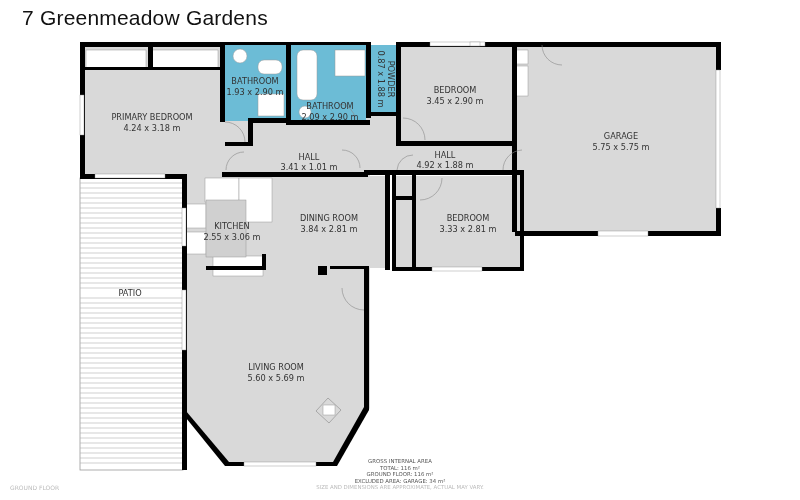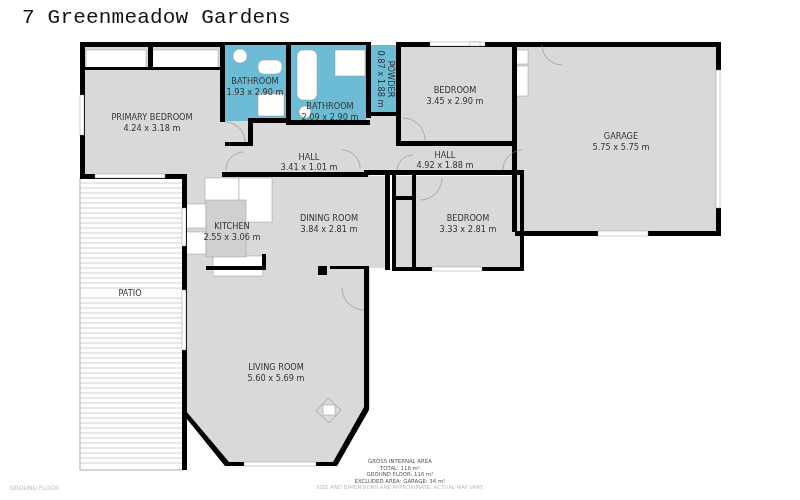--- a/index.html
+++ b/index.html
@@ -1,17 +1,17 @@
 <!DOCTYPE html>
 <html><head>
   <meta charset="utf-8">
   <style>
     html, body { margin: 0; padding: 0; background: #ffffff; }
     body { width: 800px; height: 500px; position: relative; overflow: hidden; font-family: "DejaVu Sans", sans-serif; }
-    .title { position: absolute; left: 22px; top: 6px; font-size: 21px; color: #111; font-family: Liberation Mono, monospace; letter-spacing: 0.2px; }
+    .title { position: absolute; left: 22px; top: 6px; font-size: 21px; color: #111; font-family: Liberation Sans, sans-serif; letter-spacing: 0.2px; }
     svg.plan { position: absolute; left: 0; top: 0; }
     .room-label { font-family: "DejaVu Sans", sans-serif; font-size: 8.2px; fill: #333; text-anchor: middle; }
     .footer-left { position: absolute; left: 10px; top: 484px; font-size: 6px; color: #bbb; font-family: "DejaVu Sans", sans-serif; }
     .area-block { position: absolute; left: 320px; top: 458px; width: 160px; text-align: center; font-size: 5.4px; line-height: 6.6px; color: #555; font-family: "DejaVu Sans", sans-serif; }
     .area-block .disclaimer { color: #bbb; white-space: nowrap; margin-left: -20px; margin-right: -20px; }
   </style>
 </head>
 <body>
 
 <div class="title">7 Greenmeadow Gardens</div>

